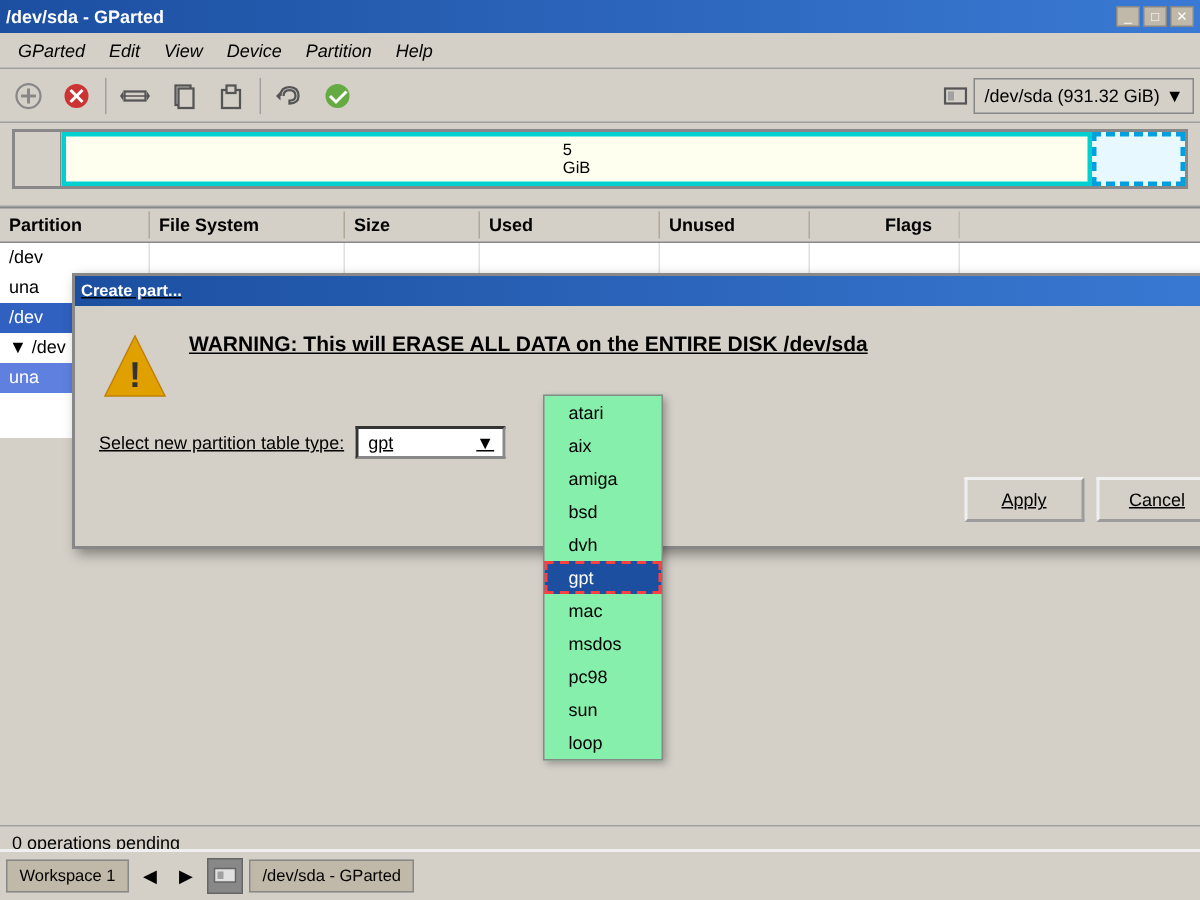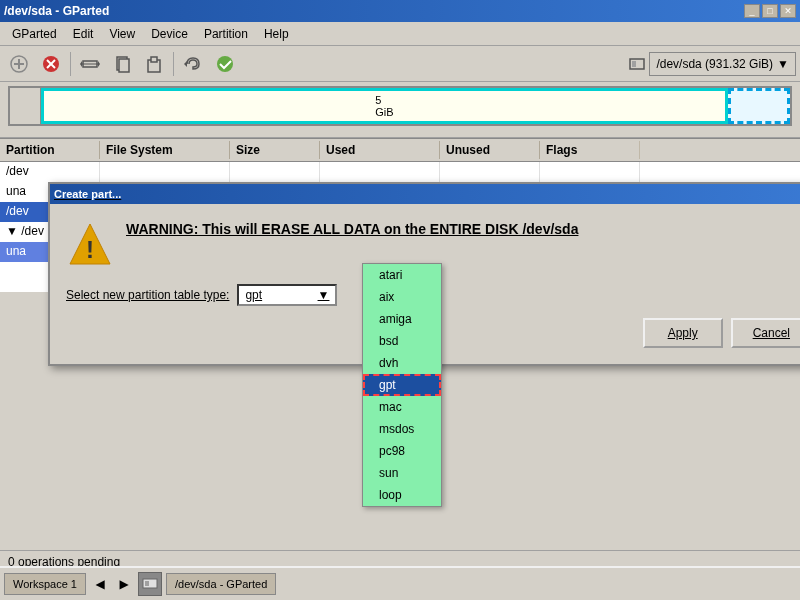--- a/index.html
+++ b/index.html
@@ -49,20 +49,21 @@
       height: 24px;
       display: flex;
       align-items: center;
       padding: 0 4px;
       border-bottom: 1px solid #a0a0a0;
     }
     .menu-item {
       padding: 2px 8px;
       cursor: pointer;
       font-size: 12px;
+      font-style: italic;
     }
 
     
     .toolbar {
       background: #d4d0c8;
       height: 36px;
       display: flex;
       align-items: center;
       padding: 0 4px;
       gap: 2px;
@@ -391,21 +392,21 @@
     <div style="width:8%; background:#e8f8ff; border:3px dashed #00a0e0;"></div>
   </div>
 </div>
 
 <div class="partition-table-header" style="display:grid;grid-template-columns:100px 130px 90px 120px 100px 100px;background:#d4d0c8;border-bottom:1px solid #888;border-top:1px solid #888;">
   <div style="padding:2px 6px;border-right:1px solid #b0a898;font-size:12px;">Partition</div>
   <div style="padding:2px 6px;border-right:1px solid #b0a898;font-size:12px;">File System</div>
   <div style="padding:2px 6px;border-right:1px solid #b0a898;font-size:12px;">Size</div>
   <div style="padding:2px 6px;border-right:1px solid #b0a898;font-size:12px;">Used</div>
   <div style="padding:2px 6px;border-right:1px solid #b0a898;font-size:12px;">Unused</div>
-  <div style="padding:2px 6px;font-size:12px;">Flags</div>
+  <div style="padding:2px 6px;font-size:12px;margin-left:44px;">Flags</div>
 </div>
 
 <div class="partition-list" style="background:white;height:130px;overflow:hidden;">
   <div class="p-row" style="display:grid;grid-template-columns:100px 130px 90px 120px 100px 100px;min-height:20px;">
     <div class="p-cell" style="padding:2px 6px;border-right:1px solid #e0e0e0;font-size:12px;">/dev</div>
     <div class="p-cell" style="padding:2px 6px;border-right:1px solid #e0e0e0;font-size:12px;"></div>
     <div class="p-cell" style="padding:2px 6px;border-right:1px solid #e0e0e0;font-size:12px;"></div>
     <div class="p-cell" style="padding:2px 6px;border-right:1px solid #e0e0e0;font-size:12px;"></div>
     <div class="p-cell" style="padding:2px 6px;border-right:1px solid #e0e0e0;font-size:12px;"></div>
     <div class="p-cell" style="padding:2px 6px;font-size:12px;"></div>

